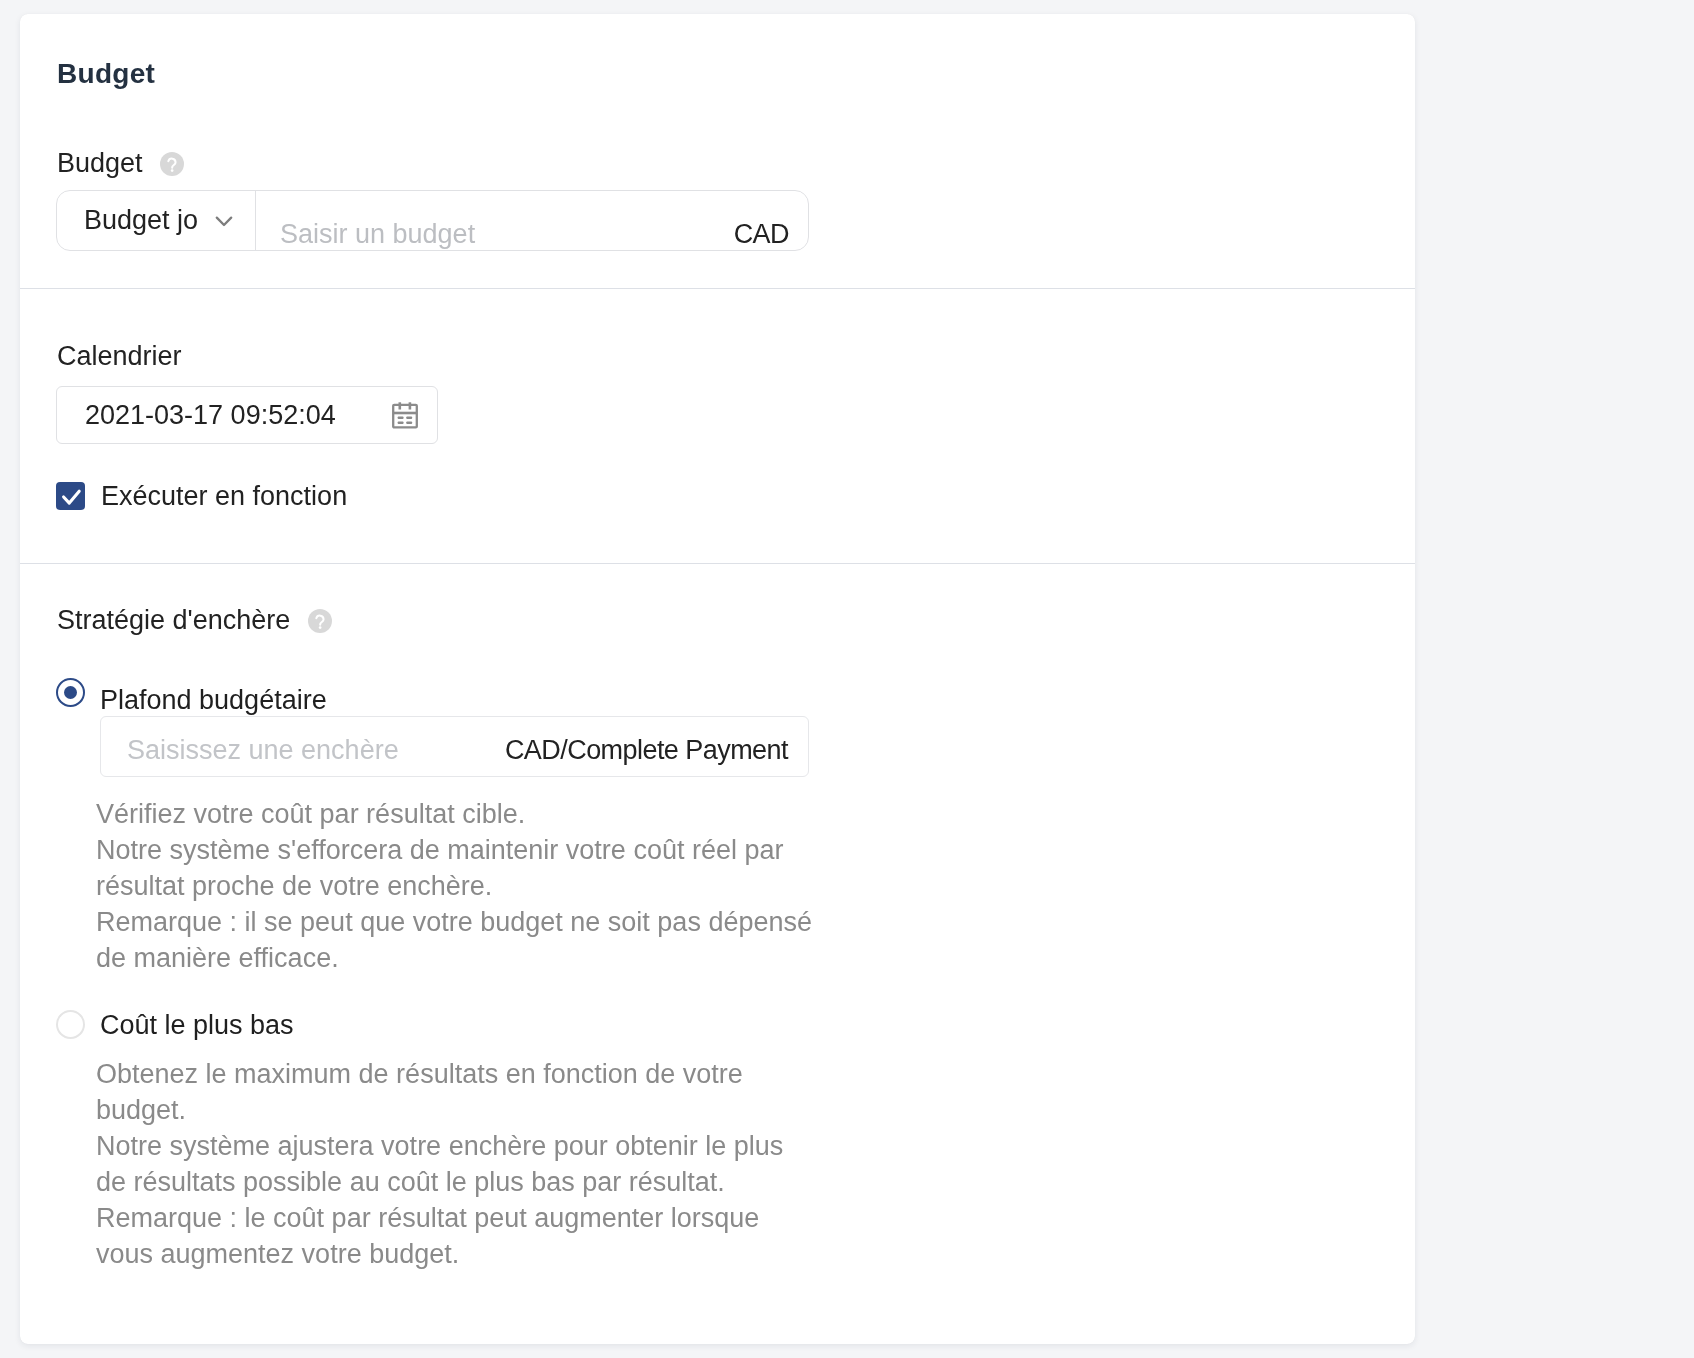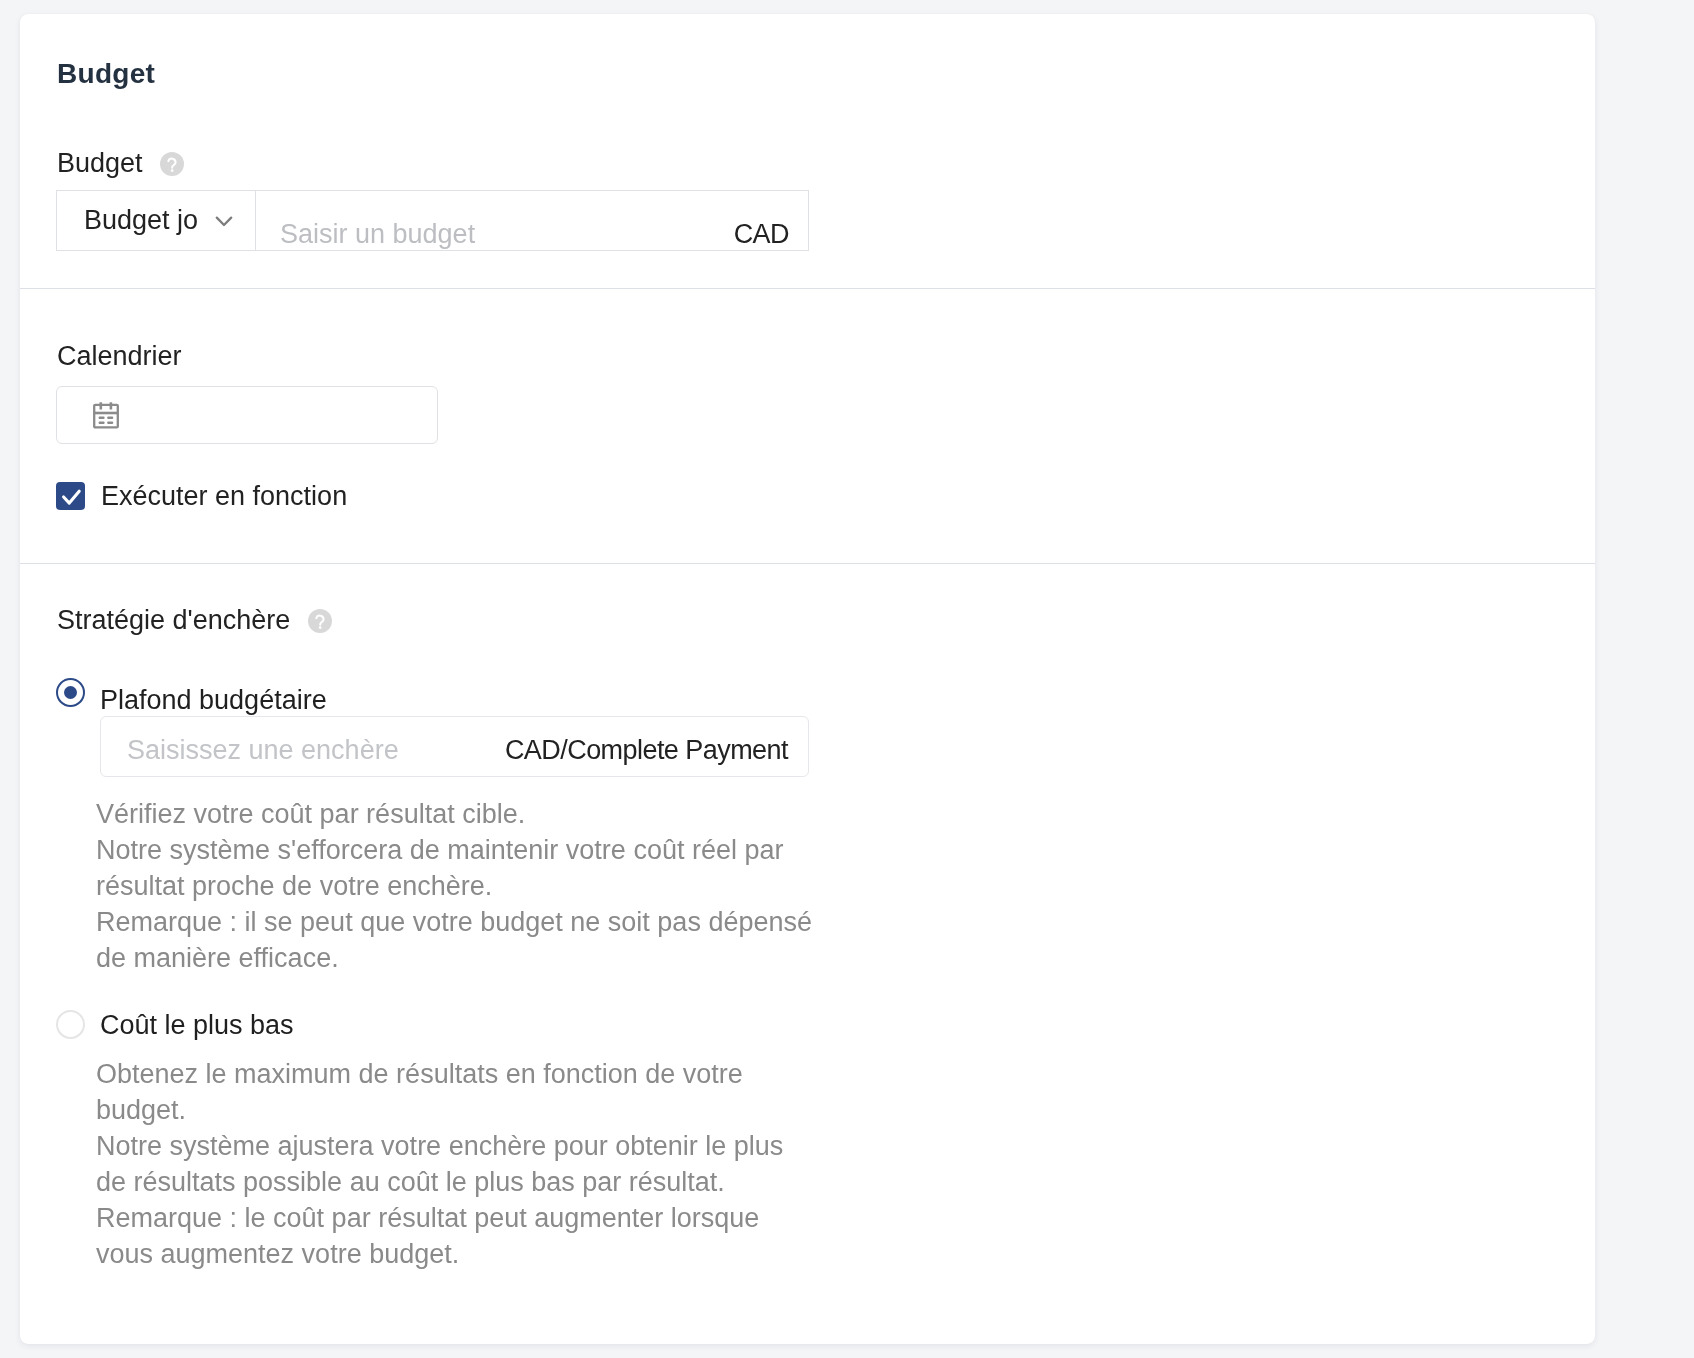--- a/index.html
+++ b/index.html
@@ -6,21 +6,21 @@
   html, body { margin:0; padding:0; }
   body {
     width:1694px; height:1358px;
     background:#f4f5f7;
     font-family:"Liberation Sans", sans-serif;
     -webkit-font-smoothing: antialiased;
     transform: translateZ(0);
   }
   .card {
     position:absolute; left:20px; top:14px;
-    width:1575px; height:1330px;
+    width:1395px; height:1330px;
     background:#fff; border-radius:8px;
     box-shadow:0 2px 6px rgba(28,38,58,.08), 0 0 1px rgba(28,38,58,.10);
     overflow:hidden;
   }
   .divider { position:absolute; left:0; width:100%; height:1px; background:#dde0e6; }
 
   .page-title {
     position:absolute; left:37px; top:46px;
     font-size:28px; font-weight:700; color:#243141;
     letter-spacing:.3px; line-height:1;
@@ -34,21 +34,21 @@
     background:#d8d8d8; display:inline-flex;
     align-items:center; justify-content:center;
     flex:none;
   }
   .help-icon svg { display:block; }
 
   
   .budget-control {
     position:absolute; left:36px; top:176px;
     width:753px; height:61px;
-    border:1px solid #e0e1e4; border-radius:0;
+    border:1px solid #e0e1e4; border-radius:14px;
     background:#fff; display:flex;
   }
   .budget-select {
     width:199px; flex:none;
     display:flex; align-items:center;
     padding-left:27px; padding-right:19px;
     border-right:1px solid #e0e1e4;
     font-size:27px; color:#222222;
     white-space:nowrap; overflow:hidden;
     cursor:pointer;
@@ -147,20 +147,21 @@
       <input type="text" placeholder="Saisir un budget" style="">
       <span class="suffix">CAD</span>
     </div>
   </div>
 
   <div class="divider" style="top:274px;"></div>
 
   <div class="field-label" style="position:absolute;left:37px;top:329px;">Calendrier</div>
 
   <div class="date-control">
+    <input type="text" value="2021-03-17 09:52:04" style="">
     <svg class="cal-icon" width="26" height="28" viewBox="0 0 26 28">
       <rect x="1.2" y="3.8" width="23.6" height="22.6" rx="1" fill="none" stroke="#8b8b8b" stroke-width="2.3"></rect>
       <path d="M1.2 12.0 H24.8" stroke="#8b8b8b" stroke-width="2.6"></path>
       <path d="M7.8 1.3 V8.5" stroke="#8b8b8b" stroke-width="2.6"></path>
       <path d="M17.9 1.3 V8.5" stroke="#8b8b8b" stroke-width="2.6"></path>
       <rect x="5.7" y="15.4" width="5.8" height="2.6" rx="0.8" fill="#8b8b8b"></rect>
       <rect x="14.3" y="15.4" width="5.8" height="2.6" rx="0.8" fill="#8b8b8b"></rect>
       <rect x="5.7" y="20.5" width="5.8" height="2.6" rx="0.8" fill="#8b8b8b"></rect>
       <rect x="14.3" y="20.5" width="5.8" height="2.6" rx="0.8" fill="#8b8b8b"></rect>
     </svg>

